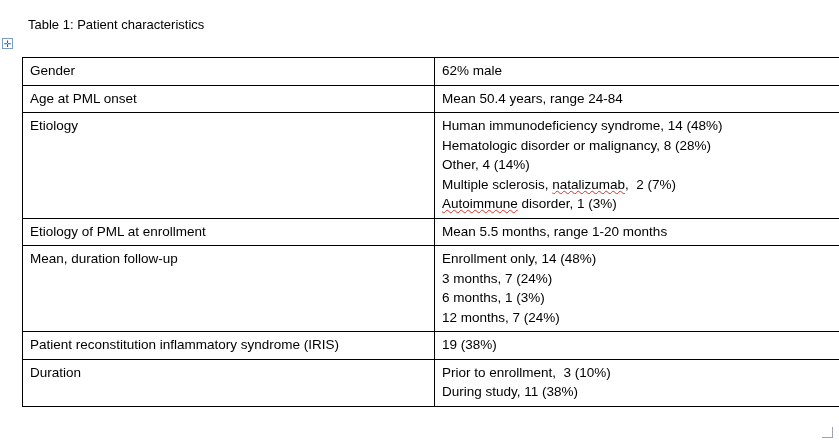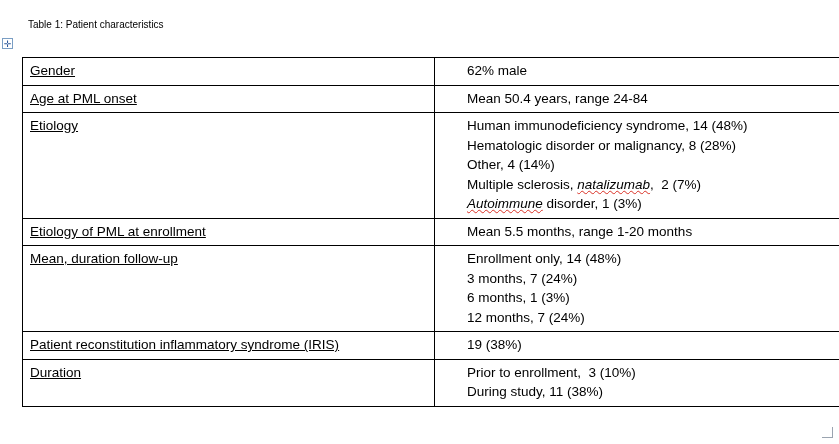--- a/index.html
+++ b/index.html
@@ -17,21 +17,21 @@
   }
   .page {
     position: relative;
     width: 839px;
     height: 444px;
   }
   .caption {
     position: absolute;
     left: 28px;
     top: 16px;
-    font-size: 10px;
+    font-size: 13px;
     line-height: 18px;
     color: #000000;
     white-space: nowrap;
   }
   .move-handle {
     position: absolute;
     left: 2px;
     top: 38px;
     width: 11px;
     height: 11px;
@@ -62,35 +62,32 @@
     font-size: 13.5px;
   }
   table.ptable td {
     border: 1px solid #000000;
     vertical-align: top;
     padding: 3px 6px 4px 7px;
     line-height: 19.5px;
   }
   td.col-label {
     width: 398px;
-    text-decoration: underline;
   }
   td.col-value {
     width: 393px;
   }
   .cell-line {
     white-space: pre-wrap;
-    margin-left: 25px;
   }
   .underline-red {
     text-decoration: underline;
     text-decoration-style: wavy;
     text-decoration-color: #d93025;
     text-decoration-thickness: 1px;
-    font-style: italic;
   }
 </style>
 </head>
 <body>
 
 <div class="page">
 
   <div class="caption">Table 1: Patient characteristics</div>
 
   <div class="move-handle">✛</div>

